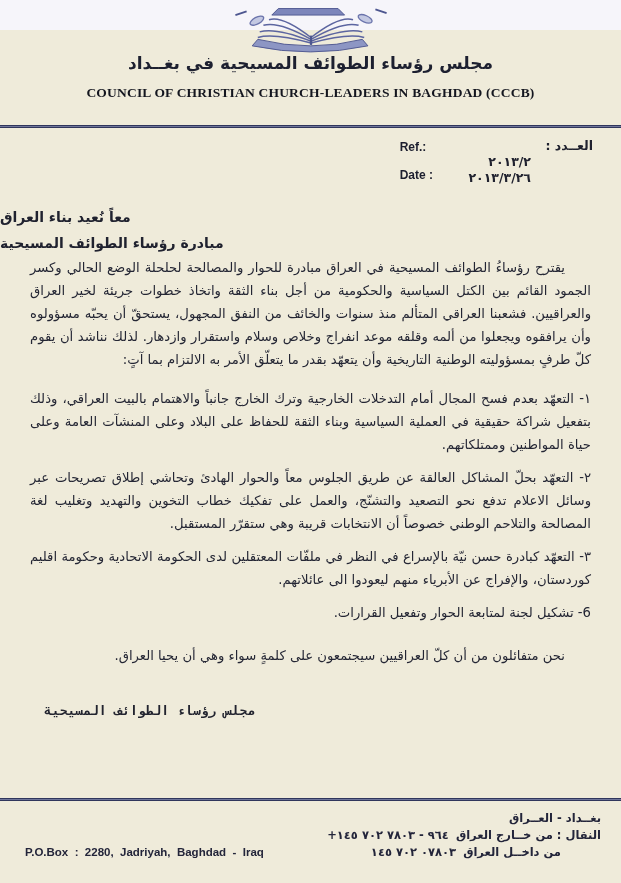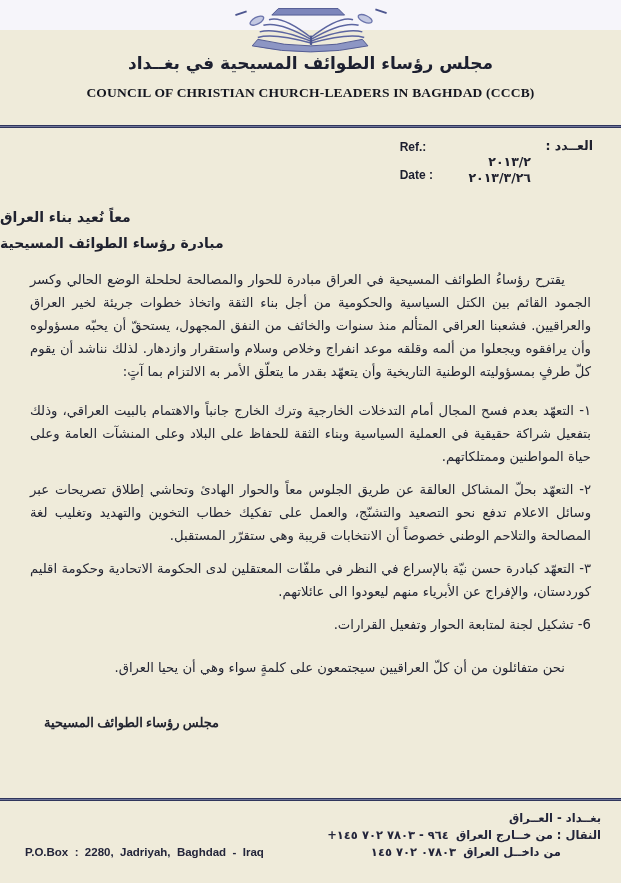--- a/index.html
+++ b/index.html
@@ -24,29 +24,29 @@
   .meta{display:flex;justify-content:flex-end;padding:10px 28px 0 30px;height:58px;}
   .meta-left{font-weight:bold;font-size:12px;color:#1c1e2e;padding-top:2px;}
   .meta-left .date-lbl{margin-top:14px;}
   .meta-right{direction:rtl;width:160px;font-family:"DejaVu Sans",sans-serif;font-weight:bold;font-size:12.5px;color:#20222f;}
   .meta-row-lbl{text-align:right;line-height:15px;}
   .meta-row-val{text-align:right;padding-left:0;padding-right:62px;line-height:15px;margin-top:1px;}
   .meta-right .second{margin-top:2px;}
   .title-block{text-align:left;margin-top:8px;font-family:"DejaVu Sans",sans-serif;direction:rtl;}
   .title-line{font-size:14px;font-weight:bold;line-height:26px;color:#20222f;}
   .body{
-    direction:rtl;text-align:justify;margin-top:12px;padding:0 30px;
+    direction:rtl;text-align:justify;padding:0 30px;
     font-family:"DejaVu Sans",sans-serif;font-size:13.2px;line-height:23px;color:#242634;
   }
   .para-intro{text-indent:26px;margin:0 0 16px 0;}
   .pledge{margin:0 0 10px 0;}
   .closing{text-indent:26px;margin:20px 0 0 0;}
   .signature{
     direction:rtl;text-align:left;padding:0 30px 0 44px;margin-top:36px;
-    font-family:Liberation Serif, serif;font-size:13px;font-weight:bold;color:#22242f;
+    font-family:Liberation Mono, monospace;font-size:13px;font-weight:bold;color:#22242f;
   }
   .footer{position:absolute;left:0;right:0;top:798px;bottom:0;}
   .footer .rule{margin-top:0;}
   .footer-cols{display:flex;justify-content:space-between;padding:9px 20px 0 25px;}
   .footer-en{font-weight:bold;font-size:11.5px;line-height:17px;color:#23253a;white-space:pre;}
   .footer-ar{direction:rtl;font-family:"DejaVu Sans",sans-serif;font-weight:bold;font-size:11.5px;line-height:17px;color:#23253a;}
   .footer-ar .row{display:flex;gap:7px;justify-content:flex-start;}
   .footer-ar .row.indent{padding-right:40px;}
   .num{direction:ltr;unicode-bidi:isolate;}
 </style>

